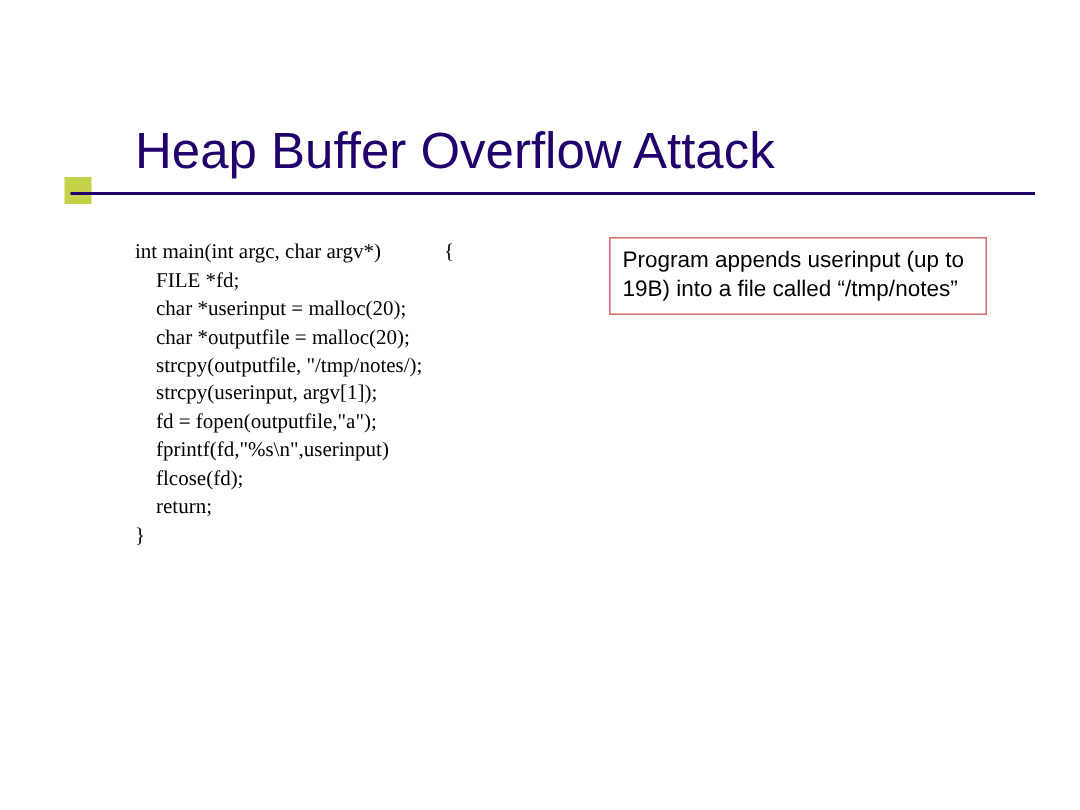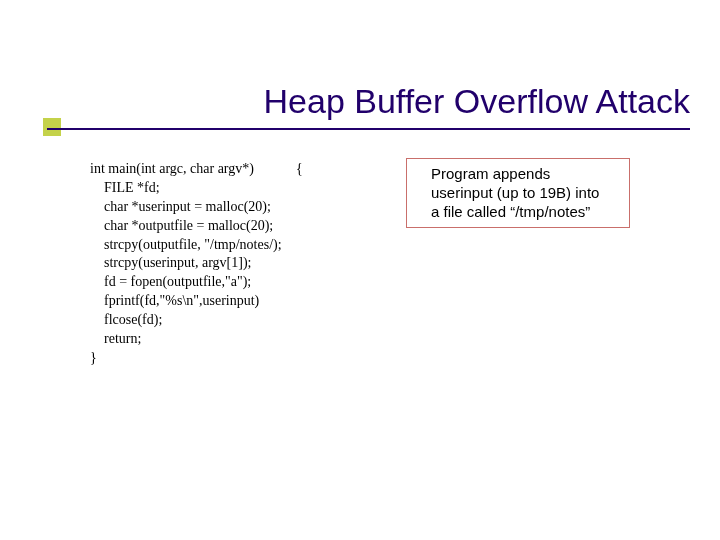--- a/index.html
+++ b/index.html
@@ -9,21 +9,20 @@
     background: #ffffff;
     font-family: Verdana, Arial, sans-serif;
     position: relative;
     overflow: hidden;
   }
   .title-area {
     position: absolute;
     top: 82px;
     left: 90px;
     right: 30px;
-    text-align: right;
   }
   .title {
     font-size: 34px;
     color: #21006b;
     font-family: Verdana, Arial, sans-serif;
     letter-spacing: 0px;
   }
   .underline {
     position: absolute;
     left: 47px;
@@ -47,23 +46,23 @@
     font-family: "Times New Roman", serif;
     font-size: 14px;
     line-height: 1.35;
     color: #000;
     white-space: pre;
   }
   .annotation-box {
     position: absolute;
     top: 158px;
     left: 406px;
-    width: 224px;
+    width: 252px;
     border: 1px solid #c96f6b;
-    padding: 6px 24px;
+    padding: 6px 8px;
     font-family: Verdana, Arial, sans-serif;
     font-size: 15px;
     line-height: 1.25;
     color: #000;
     background: #fff;
   }
 </style>
 </head>
 <body>
 

